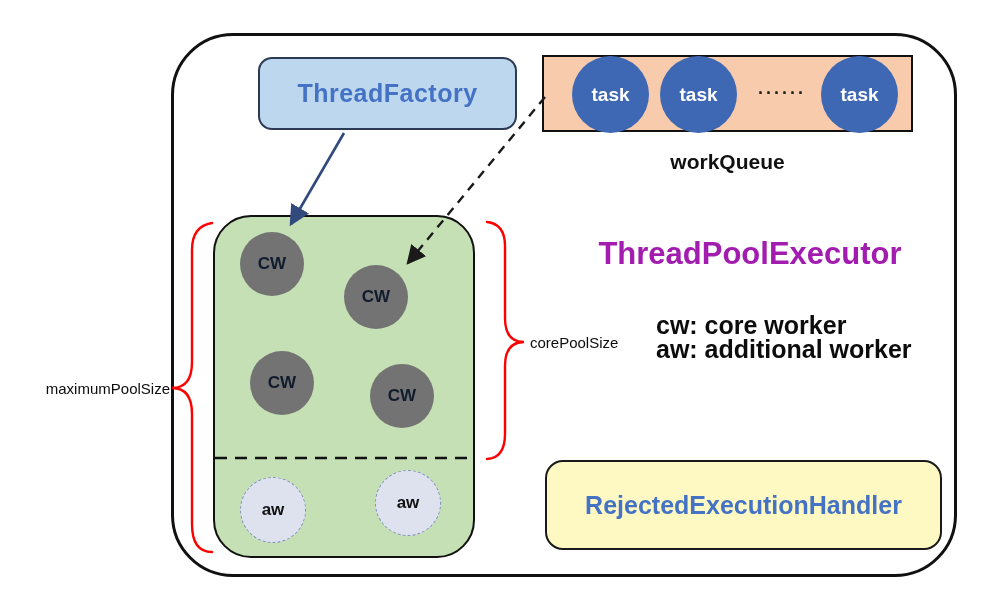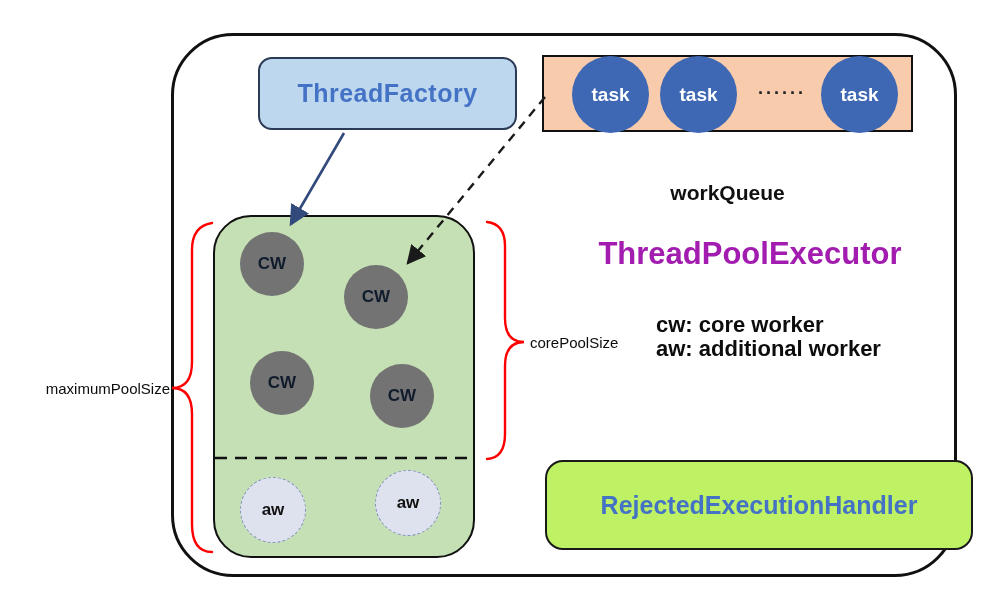--- a/index.html
+++ b/index.html
@@ -32,21 +32,21 @@
   }
   .task span{color:#fff;font-weight:700;font-size:19px;}
   .t1{left:28px;} .t2{left:116px;} .t3{left:277px;}
   .qdots{
     position:absolute;left:200px;top:0;width:76px;height:73px;
     display:flex;align-items:center;justify-content:center;
     font-size:18px;font-weight:700;color:#222;letter-spacing:2px;
   }
   .queue-label{
     left:542px;top:150px;width:371px;text-align:center;
-    font-size:21px;font-weight:600;color:#111;margin-top:31px;
+    font-size:21px;font-weight:600;color:#111;
   }
   
   .pool{
     left:213px;top:215px;width:262px;height:343px;
     background:#C5E0B4;border:2px solid #111;border-radius:38px;box-sizing:border-box;
   }
   .cw{
     position:absolute;width:64px;height:64px;border-radius:50%;
     background:#737373;display:flex;align-items:center;justify-content:center;
     font-size:17px;font-weight:600;color:#101b2c;
@@ -58,28 +58,28 @@
     background:#DEE2EE;border:1.6px dashed #7D90BA;box-sizing:border-box;
     display:flex;align-items:center;justify-content:center;
     font-size:17px;font-weight:600;color:#111;
   }
   .aw1{left:240px;top:477px;} .aw2{left:375px;top:470px;}
   
   .title{
     left:565px;top:236px;width:370px;text-align:center;
     font-size:31px;font-weight:700;color:#a21caf;
   }
-  .legend{left:656px;top:313px;font-size:22px;font-weight:600;line-height:24px;color:#0c0c0c;}
+  .legend{left:656px;top:313px;font-size:25px;font-weight:600;line-height:24px;color:#0c0c0c;}
   .brace-label{font-size:15px;font-weight:500;color:#0c0c0c;}
   .lbl-core{left:530px;top:334px;}
   .lbl-max{left:26px;top:380px;width:144px;text-align:right;}
   
   .handler{
-    left:545px;top:460px;width:428px;height:90px;
-    background:#bef264;border:2.5px solid #1a1a1a;border-radius:18px;box-sizing:border-box;
+    left:545px;top:460px;width:397px;height:90px;
+    background:#fef9c3;border:2.5px solid #1a1a1a;border-radius:18px;box-sizing:border-box;
     display:flex;align-items:center;justify-content:center;
   }
   .handler span{font-size:25px;font-weight:700;color:#4472C4;}
   
   .overlay{position:absolute;left:0;top:0;width:983px;height:595px;pointer-events:none;}
 </style>
 </head>
 <body>
 
 <div class="canvas">

